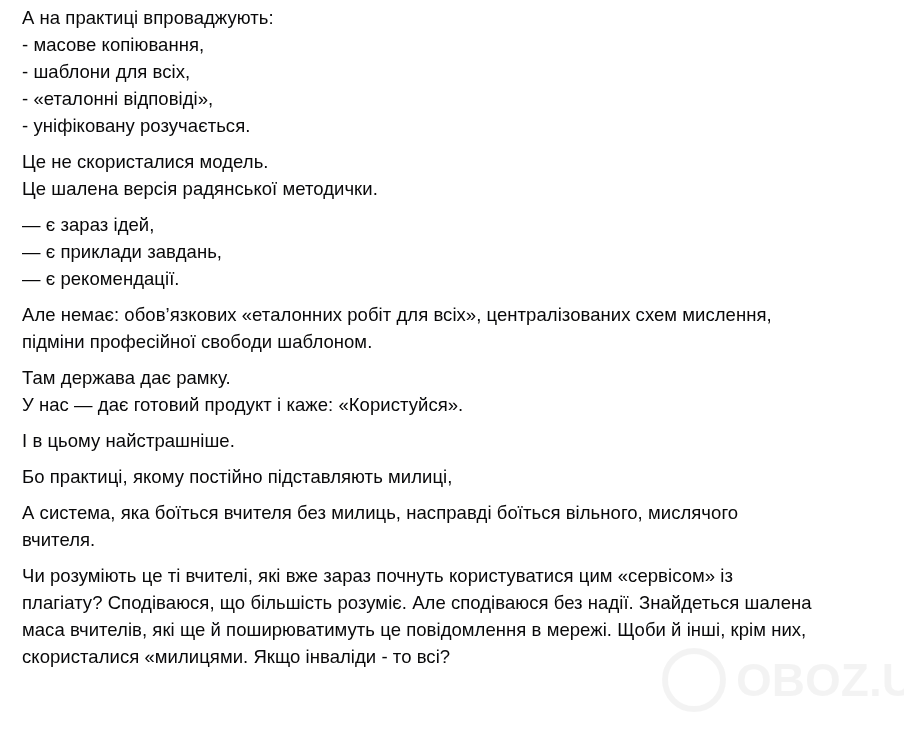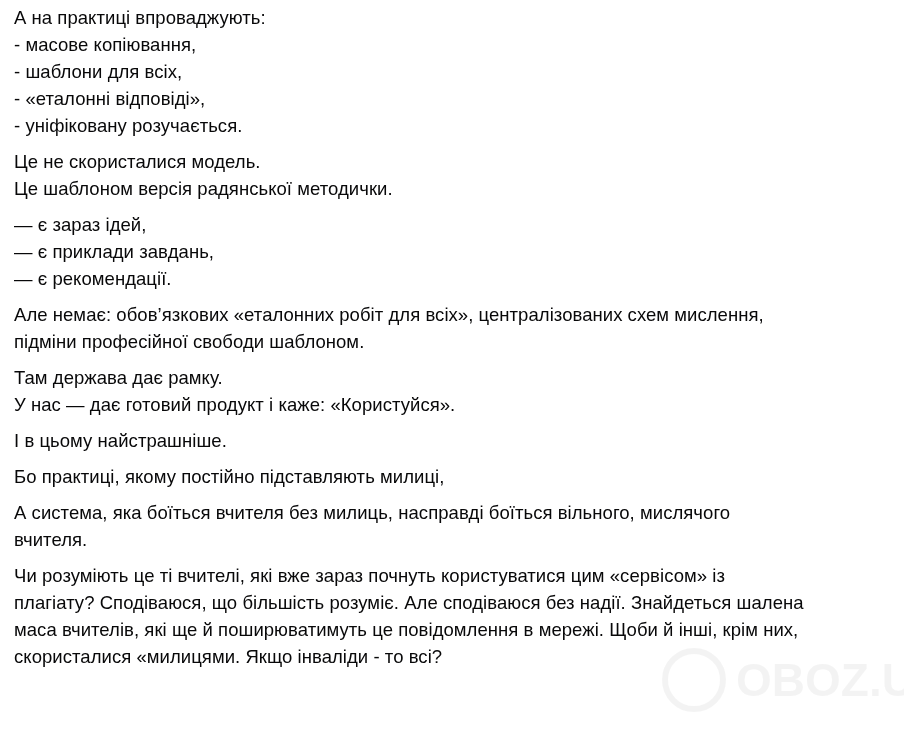--- a/index.html
+++ b/index.html
@@ -18,21 +18,21 @@
       left: 14px;
       top: 4px;
       width: 880px;
       font-family: "Liberation Sans", sans-serif;
       font-size: 18.5px;
       line-height: 27px;
       color: #080809;
       letter-spacing: 0.05px;
     }
     .para {
-      margin: 0 0 9px 0;
+      margin: 0 0 9px 8px;
     }
     .line {
       display: block;
       white-space: nowrap;
     }
     .watermark {
       position: absolute;
       left: 662px;
       top: 640px;
       width: 240px;
@@ -62,21 +62,21 @@
 <div class="post" id="post">
     <div class="para">
       <span class="line">А на практиці впроваджують:</span>
       <span class="line">- масове копіювання,</span>
       <span class="line">- шаблони для всіх,</span>
       <span class="line">- «еталонні відповіді»,</span>
       <span class="line">- уніфіковану розучається.</span>
     </div>
     <div class="para">
       <span class="line">Це не скористалися модель.</span>
-      <span class="line">Це шаблоном версія радянської методички.</span>
+      <span class="line">Це шалена версія радянської методички.</span>
     </div>
     <div class="para">
       <span class="line">— є зараз ідей,</span>
       <span class="line">— є приклади завдань,</span>
       <span class="line">— є рекомендації.</span>
     </div>
     <div class="para">
       <span class="line">Але немає: обов’язкових «еталонних робіт для всіх», централізованих схем мислення,</span>
       <span class="line">підміни професійної свободи шаблоном.</span>
     </div>

